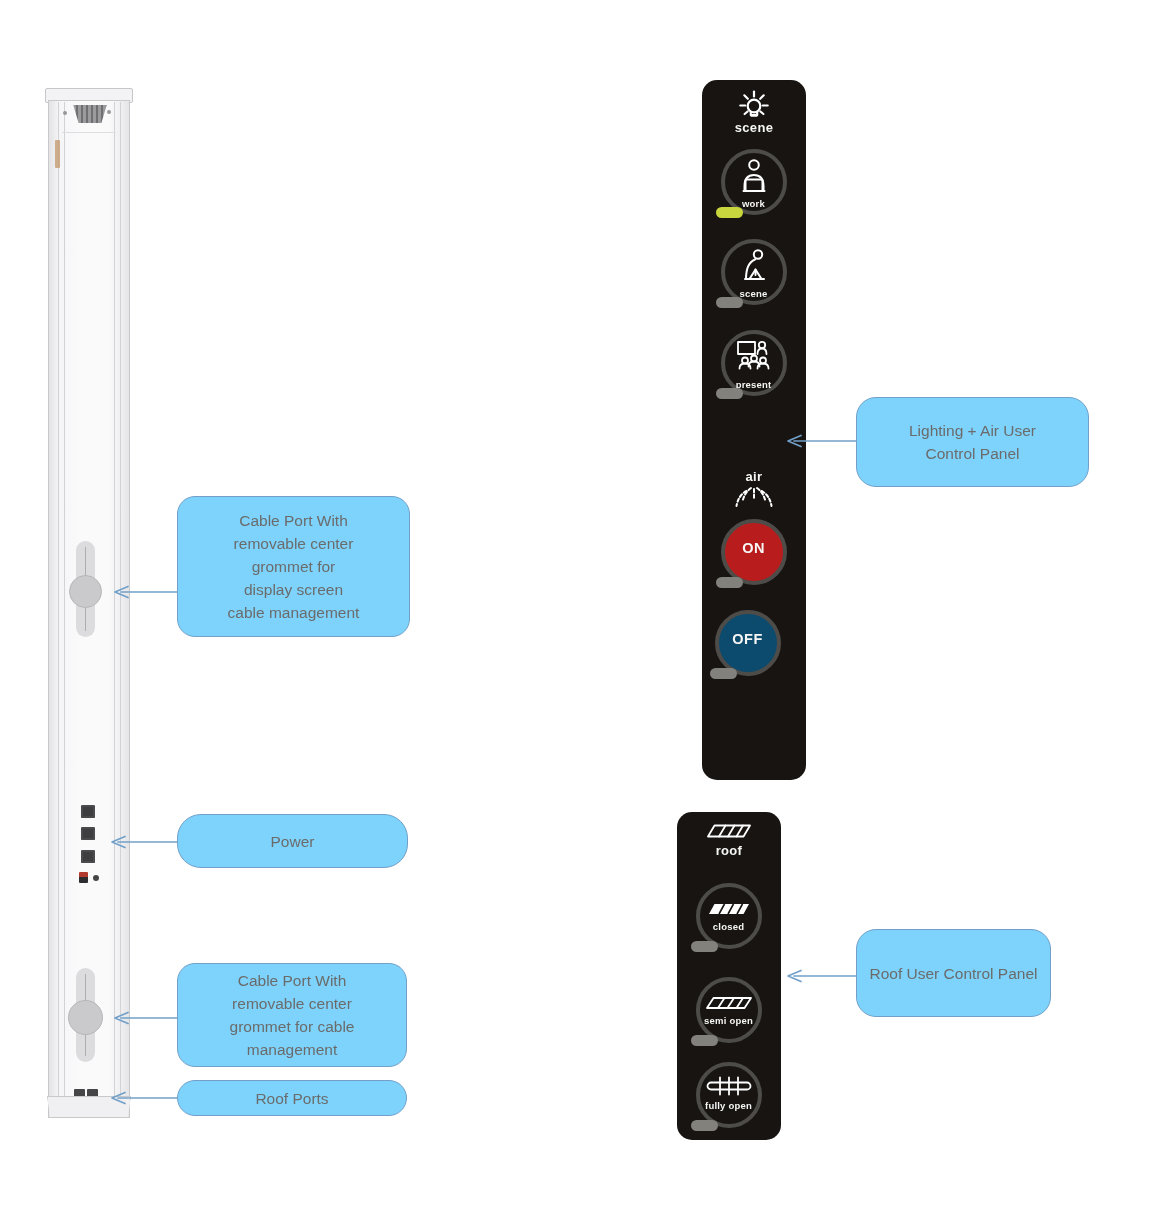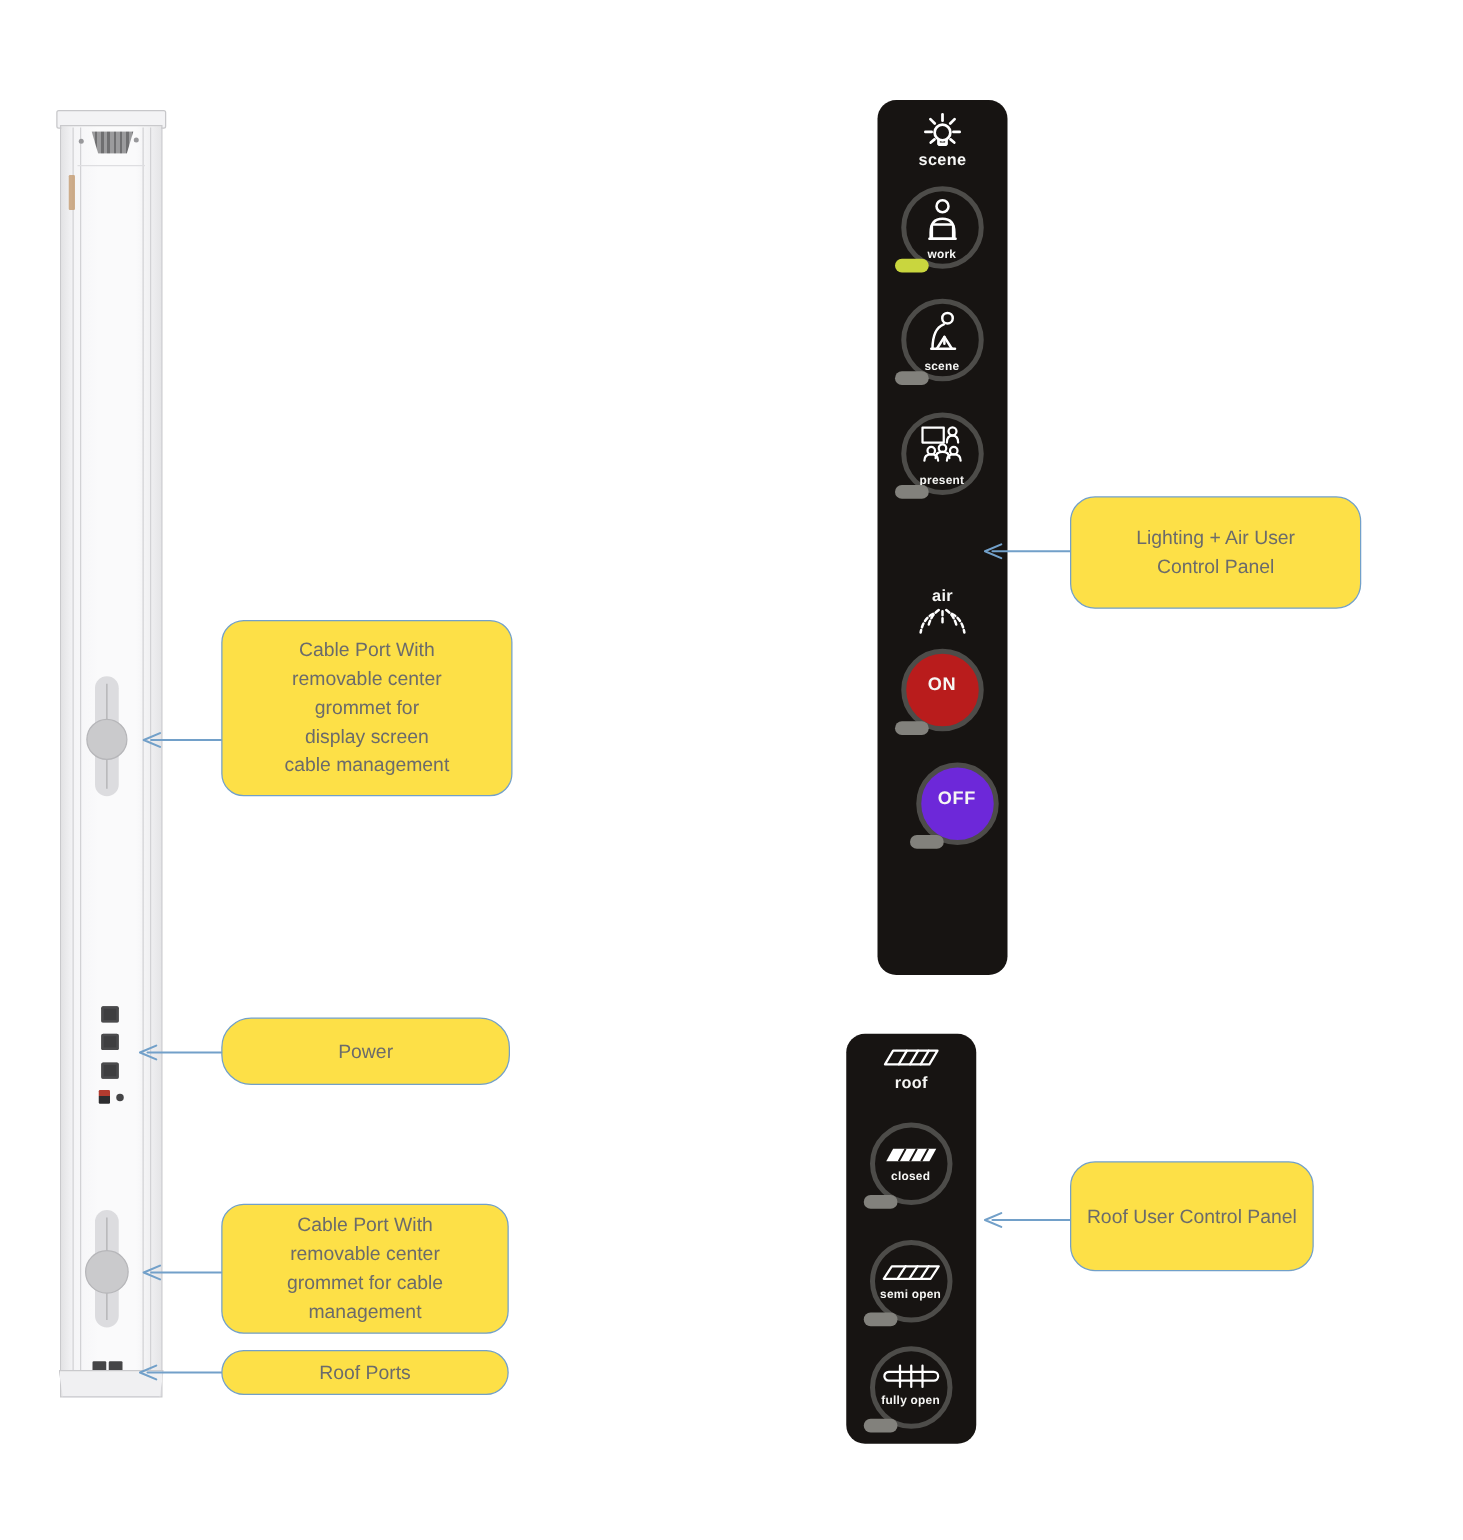--- a/index.html
+++ b/index.html
@@ -37,21 +37,21 @@
           box-shadow:inset 0 0 0 2px #4a4a4c;}
   .pswitch{position:absolute;left:31px;top:784px;width:9px;height:11px;border-radius:1px;
            background:linear-gradient(#b23b2f 0 45%,#2d2d2f 45% 100%);}
   .pdot{position:absolute;left:45px;top:787px;width:6px;height:6px;border-radius:50%;background:#454547;}
   .dport{position:absolute;top:1001px;width:11px;height:10px;background:#454547;border-radius:1px;}
   .post-base{position:absolute;left:-1px;top:1008px;width:84px;height:22px;box-sizing:border-box;
              background:#f0f0f2;border:1px solid #c9c9cc;clip-path:polygon(0 0,100% 0,96% 100%,4% 100%);}
 
   
   .callout{position:absolute;box-sizing:border-box;border:1.6px solid var(--callout-border);
-           border-radius:18px;background:#fde047;display:flex;align-items:center;justify-content:center;
+           border-radius:18px;background:#7dd3fc;display:flex;align-items:center;justify-content:center;
            text-align:center;color:var(--callout-text);font-size:15.5px;line-height:23px;
            white-space:pre-line;padding:4px 10px;}
   .arrow{position:absolute;}
   .arrow path{stroke:var(--arrow);stroke-width:1.7;fill:none;stroke-linecap:round;stroke-linejoin:round;}
 
   
   .panel{position:absolute;background:var(--panel-bg);border-radius:15px;}
   .sec-label{position:absolute;left:0;width:100%;text-align:center;color:var(--panel-text);
              font-size:13px;font-weight:bold;letter-spacing:.3px;}
   .sec-icon{position:absolute;left:50%;transform:translateX(-50%);}
@@ -204,34 +204,34 @@
         <path d="M28.5 6 Q36.5 10 38.5 21"></path>
         <path d="M21 4 V15"></path>
       </g>
     </svg>
 
     <div class="cbtn" style="left:19px;top:439px;background:#b91c1c;">
       <div class="blabel big">ON</div>
       <div class="pill"></div>
     </div>
 
-    <div class="cbtn" style="left:31px;top:530px;background:#6d28d9;">
+    <div class="cbtn" style="left:13px;top:530px;background:#0c4a6e;">
       <div class="blabel big">OFF</div>
       <div class="pill"></div>
     </div>
   </div>
 
   <div class="callout" style="left:856px;top:397px;width:233px;height:90px;border-radius:20px;">Lighting + Air User
 Control Panel</div>
   <svg class="arrow" style="left:785px;top:433px;" width="72" height="16" viewBox="0 0 72 16">
     <path d="M71 8 H9"></path>
       <path d="M16 2.5 L3 8 L16 13.5"></path>
   </svg>
 
-  <div class="panel" style="left:677px;top:812px;width:104px;height:328px;margin-top:15px;">
+  <div class="panel" style="left:677px;top:812px;width:104px;height:328px;">
 
     <svg class="sec-icon" style="top:10px;" width="48" height="18" viewBox="0 0 48 18">
       <g class="wl" stroke-width="1.8">
         <path d="M3 14.5 L9.5 3.5 H45 L38.5 14.5 Z"></path>
         <path d="M14 14.5 L20.5 3.5"></path>
         <path d="M23 14.5 L29.5 3.5"></path>
         <path d="M31.5 14.5 L38 3.5"></path>
       </g>
     </svg>
     <div class="sec-label" style="top:31px;">roof</div>

